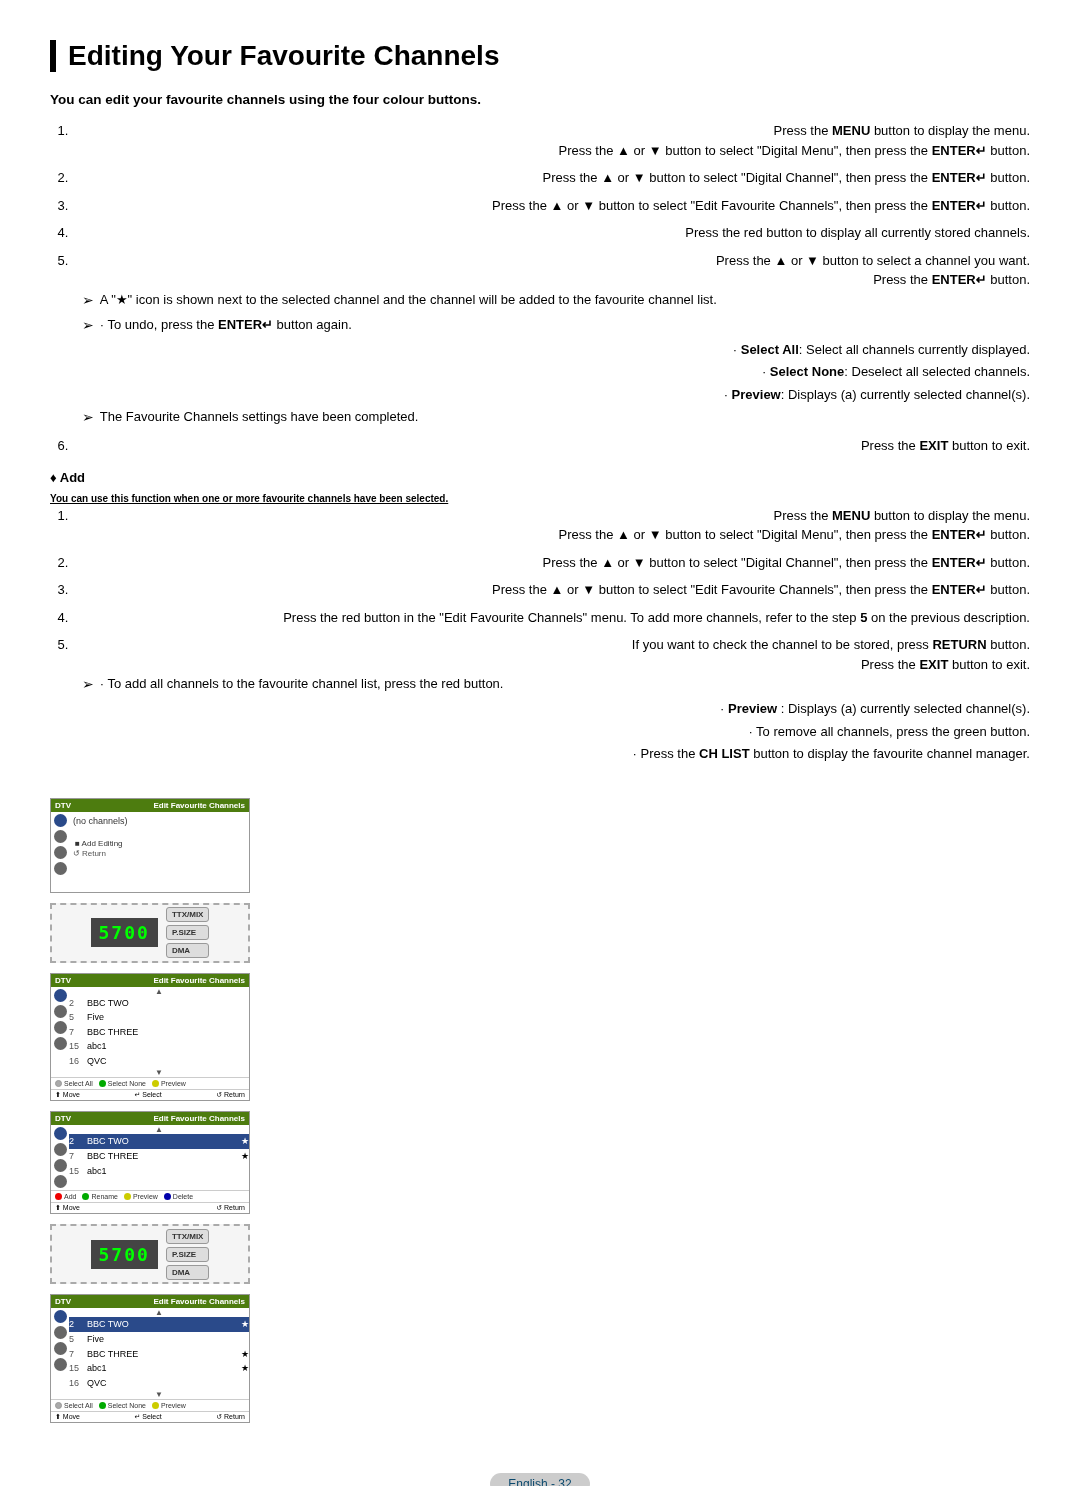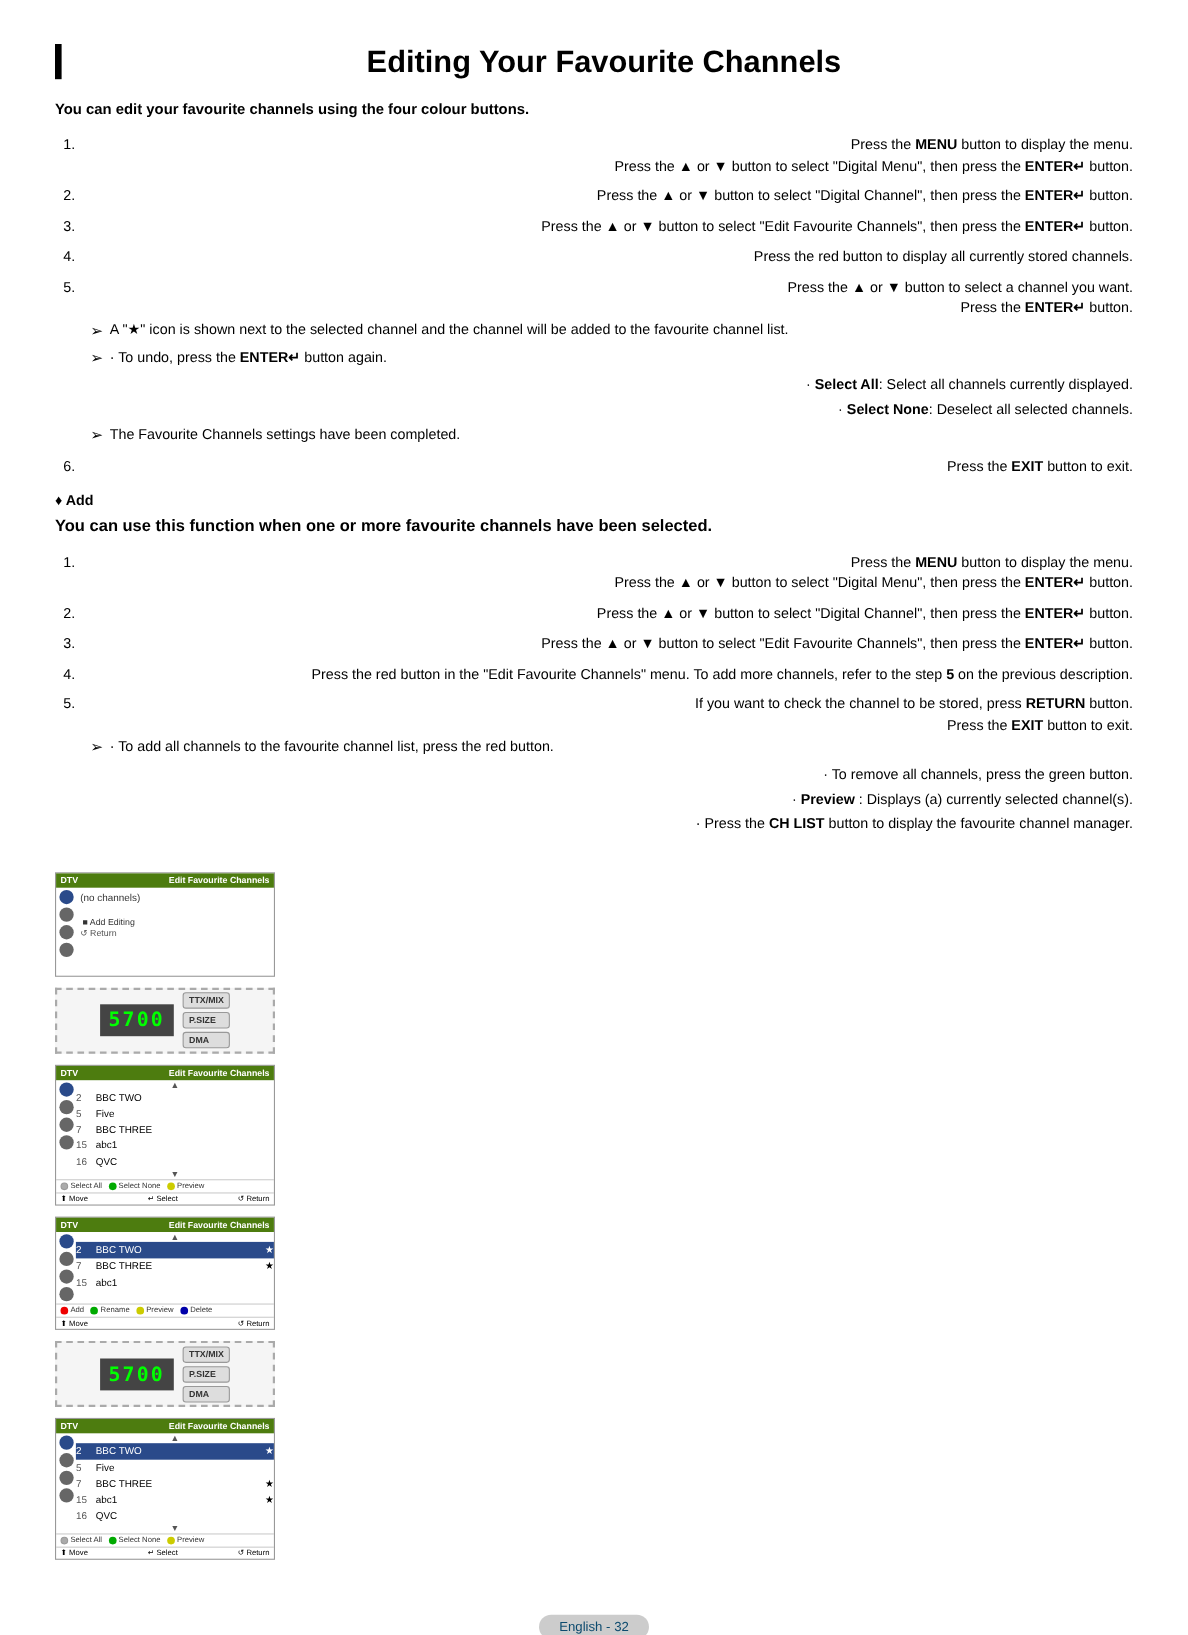--- a/index.html
+++ b/index.html
@@ -15,21 +15,20 @@
 
     
     .page-title-container {
       border-left: 6px solid #000;
       padding-left: 12px;
       margin-bottom: 20px;
     }
     .page-title {
       font-size: 28px;
       font-weight: bold;
-      text-align: center;
     }
 
     
     .content-area {
       display: flex;
       gap: 20px;
       flex-direction: column;
     }
     .text-column {
       flex: 1;
@@ -81,23 +80,23 @@
     .bullet-item b {
       font-weight: bold;
     }
     .section-header {
       font-weight: bold;
       font-size: 13px;
       margin: 12px 0 6px 0;
     }
     .section-intro-bold {
       font-weight: bold;
-      font-size: 15px;
-      margin-bottom: 10px;
+      font-size: 10px;
       line-height: 1.5;
+      text-decoration: underline;
     }
 
     
     .screen-group {
       margin-bottom: 10px;
     }
 
     
     .dtv-screen {
       border: 1px solid #999;
@@ -313,20 +312,21 @@
         <div class="arrow-item">
           <span class="arrow">➢</span>
           <span>A "★" icon is shown next to the selected channel and the channel will be added to the favourite channel list.</span>
         </div>
         <div class="arrow-item">
           <span class="arrow">➢</span>
           <span>· To undo, press the <b>ENTER↵</b> button again.</span>
         </div>
         <div class="bullet-item">· <b>Select All</b>: Select all channels currently displayed.</div>
         <div class="bullet-item">· <b>Select None</b>: Deselect all selected channels.</div>
+        <div class="bullet-item">· <b>Preview</b>: Displays (a) currently selected channel(s).</div>
         <div class="arrow-item">
           <span class="arrow">➢</span>
           <span>The Favourite Channels settings have been completed.</span>
         </div>
       </li>
       <li>
         Press the <b>EXIT</b> button to exit.
       </li>
     </ol>
 
@@ -348,22 +348,22 @@
       <li>
         Press the red button in the "Edit Favourite Channels" menu. To add more channels, refer to the step <b>5</b> on the previous description.
       </li>
       <li>
         If you want to check the channel to be stored, press <b>RETURN</b> button.<br>
         Press the <b>EXIT</b> button to exit.
         <div class="arrow-item">
           <span class="arrow">➢</span>
           <span>· To add all channels to the favourite channel list, press the red button.</span>
         </div>
+        <div class="bullet-item">· <b>Preview</b> : Displays (a) currently selected channel(s).</div>
         <div class="bullet-item">· To remove all channels, press the green button.</div>
-        <div class="bullet-item">· <b>Preview</b> : Displays (a) currently selected channel(s).</div>
         <div class="bullet-item">· Press the <b>CH LIST</b> button to display the favourite channel manager.</div>
       </li>
     </ol>
 
   </div>
 
   <div class="screens-column">
 
     <div class="screen-group">
       <div class="dtv-screen">

